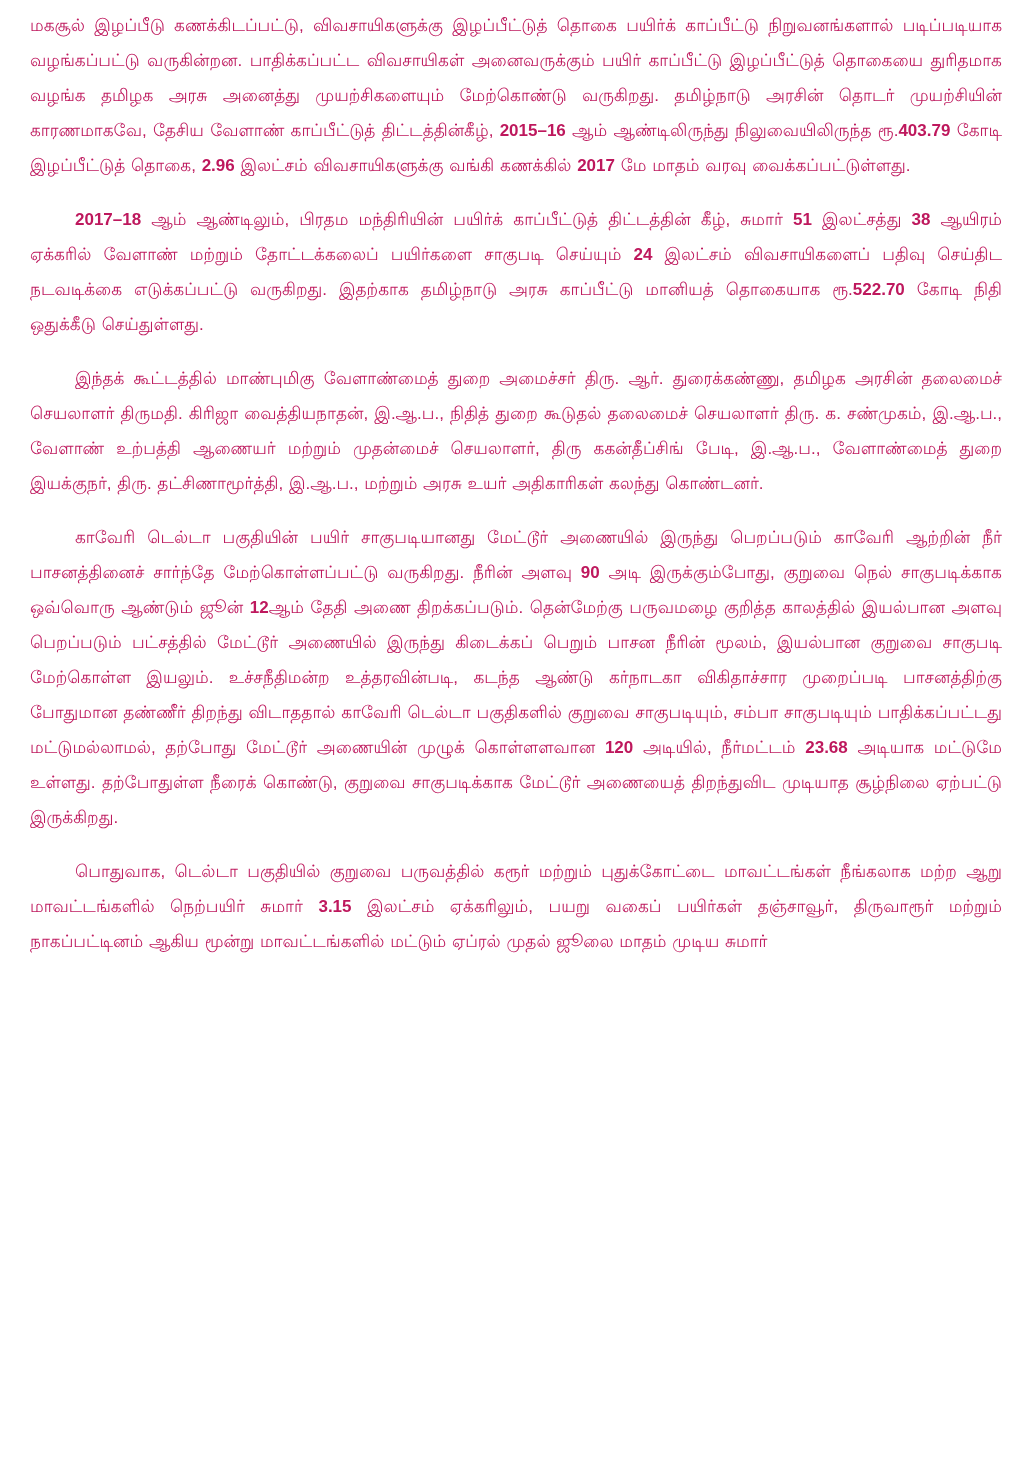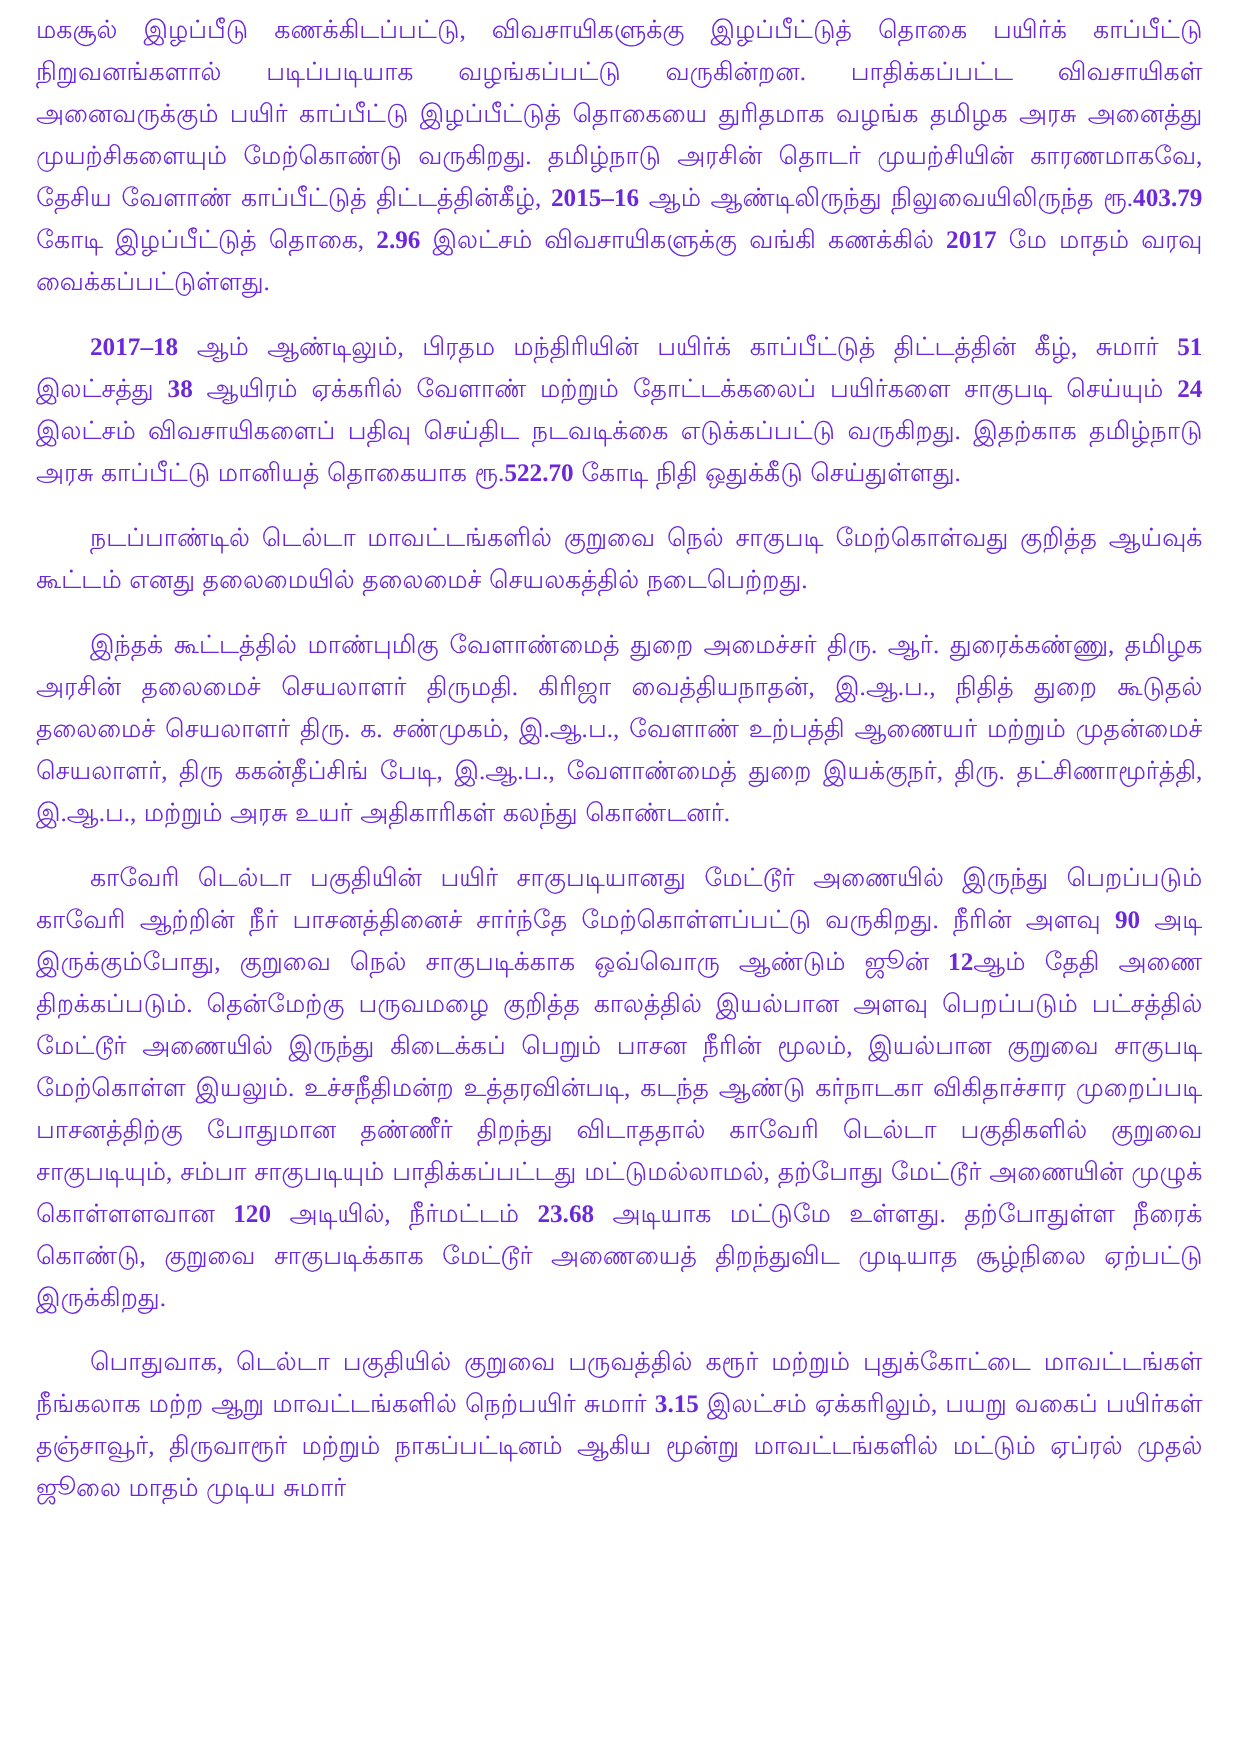--- a/index.html
+++ b/index.html
@@ -18,29 +18,28 @@
   .page {
     width: 1032px;
     min-height: 1461px;
     background: #ffffff;
     color: #000000;
     padding: 8px 30px 10px 30px;
     overflow: hidden;
   }
 
   .doc-body p {
-    font-size: 21px;
+    font-size: 17px;
     line-height: 35px;
     text-align: justify;
     text-justify: inter-word;
-    color: #6d28d9;
+    color: #be185d;
     margin-bottom: 19px;
     word-spacing: 1px;
     letter-spacing: 0px;
-    font-family: Liberation Serif, serif;
   }
 
   .doc-body p:last-child {
     margin-bottom: 0;
   }
 
   .doc-body p.indented {
     text-indent: 45px;
   }
 
@@ -50,18 +49,17 @@
   }
 </style>
 </head>
 <body>
 
 <div class="page">
   <div class="doc-body" id="doc-body">
 
   <p><span>மகசூல் இழப்பீடு கணக்கிடப்பட்டு, விவசாயிகளுக்கு இழப்பீட்டுத் தொகை பயிர்க் காப்பீட்டு நிறுவனங்களால் படிப்படியாக வழங்கப்பட்டு வருகின்றன. பாதிக்கப்பட்ட விவசாயிகள் அனைவருக்கும் பயிர் காப்பீட்டு இழப்பீட்டுத் தொகையை துரிதமாக வழங்க தமிழக அரசு அனைத்து முயற்சிகளையும் மேற்கொண்டு வருகிறது.  தமிழ்நாடு அரசின் தொடர் முயற்சியின் காரணமாகவே, தேசிய வேளாண் காப்பீட்டுத் திட்டத்தின்கீழ், </span><span class="bold-run">2015–16</span><span> ஆம் ஆண்டிலிருந்து நிலுவையிலிருந்த ரூ.</span><span class="bold-run">403.79</span><span> கோடி இழப்பீட்டுத் தொகை, </span><span class="bold-run">2.96</span><span> இலட்சம் விவசாயிகளுக்கு வங்கி கணக்கில் </span><span class="bold-run">2017</span><span> மே மாதம் வரவு வைக்கப்பட்டுள்ளது.</span></p>
       <p class="indented"><span class="bold-run">2017–18</span><span> ஆம் ஆண்டிலும், பிரதம மந்திரியின் பயிர்க் காப்பீட்டுத் திட்டத்தின் கீழ், சுமார் </span><span class="bold-run">51</span><span> இலட்சத்து </span><span class="bold-run">38</span><span> ஆயிரம் ஏக்கரில் வேளாண் மற்றும் தோட்டக்கலைப் பயிர்களை சாகுபடி செய்யும் </span><span class="bold-run">24</span><span> இலட்சம்  விவசாயிகளைப் பதிவு செய்திட நடவடிக்கை எடுக்கப்பட்டு வருகிறது.  இதற்காக தமிழ்நாடு அரசு காப்பீட்டு மானியத் தொகையாக ரூ.</span><span class="bold-run">522.70</span><span> கோடி நிதி ஒதுக்கீடு செய்துள்ளது.</span></p>
-      <p class="indented"><span>நடப்பாண்டில் டெல்டா மாவட்டங்களில் குறுவை நெல் சாகுபடி மேற்கொள்வது குறித்த ஆய்வுக் கூட்டம் எனது தலைமையில் தலைமைச் செயலகத்தில் நடைபெற்றது.</span></p>
       <p class="indented"><span>இந்தக் கூட்டத்தில் மாண்புமிகு வேளாண்மைத் துறை அமைச்சர் திரு. ஆர். துரைக்கண்ணு, தமிழக அரசின் தலைமைச் செயலாளர் திருமதி. கிரிஜா வைத்தியநாதன், இ.ஆ.ப., நிதித் துறை கூடுதல் தலைமைச் செயலாளர் திரு. க. சண்முகம், இ.ஆ.ப., வேளாண் உற்பத்தி ஆணையர் மற்றும் முதன்மைச் செயலாளர், திரு ககன்தீப்சிங் பேடி, இ.ஆ.ப., வேளாண்மைத் துறை இயக்குநர், திரு. தட்சிணாமூர்த்தி, இ.ஆ.ப., மற்றும் அரசு உயர் அதிகாரிகள் கலந்து கொண்டனர்.</span></p>
       <p class="indented"><span>காவேரி டெல்டா பகுதியின் பயிர் சாகுபடியானது மேட்டூர் அணையில் இருந்து பெறப்படும் காவேரி ஆற்றின் நீர் பாசனத்தினைச் சார்ந்தே மேற்கொள்ளப்பட்டு வருகிறது.  நீரின் அளவு </span><span class="bold-run">90</span><span> அடி இருக்கும்போது, குறுவை நெல் சாகுபடிக்காக ஒவ்வொரு ஆண்டும் ஜூன் </span><span class="bold-run">12</span><span>ஆம் தேதி அணை திறக்கப்படும். தென்மேற்கு பருவமழை குறித்த காலத்தில் இயல்பான அளவு பெறப்படும் பட்சத்தில் மேட்டூர் அணையில் இருந்து கிடைக்கப் பெறும் பாசன நீரின் மூலம்,  இயல்பான குறுவை சாகுபடி மேற்கொள்ள இயலும்.  உச்சநீதிமன்ற உத்தரவின்படி, கடந்த ஆண்டு கர்நாடகா விகிதாச்சார முறைப்படி பாசனத்திற்கு போதுமான தண்ணீர் திறந்து விடாததால் காவேரி டெல்டா பகுதிகளில் குறுவை சாகுபடியும், சம்பா சாகுபடியும் பாதிக்கப்பட்டது மட்டுமல்லாமல், தற்போது மேட்டூர் அணையின் முழுக் கொள்ளளவான </span><span class="bold-run">120</span><span> அடியில்,  நீர்மட்டம் </span><span class="bold-run">23.68</span><span> அடியாக மட்டுமே உள்ளது. தற்போதுள்ள நீரைக் கொண்டு,  குறுவை சாகுபடிக்காக மேட்டூர் அணையைத் திறந்துவிட முடியாத சூழ்நிலை ஏற்பட்டு இருக்கிறது.</span></p>
       <p class="indented"><span>பொதுவாக, டெல்டா பகுதியில் குறுவை பருவத்தில் கரூர் மற்றும் புதுக்கோட்டை மாவட்டங்கள் நீங்கலாக மற்ற ஆறு மாவட்டங்களில் நெற்பயிர் சுமார் </span><span class="bold-run">3.15</span><span> இலட்சம் ஏக்கரிலும், பயறு வகைப் பயிர்கள் தஞ்சாவூர், திருவாரூர் மற்றும் நாகப்பட்டினம் ஆகிய மூன்று மாவட்டங்களில் மட்டும் ஏப்ரல் முதல் ஜூலை மாதம் முடிய சுமார் </span></p>
     </div>
 </div>
 
 </body></html>

